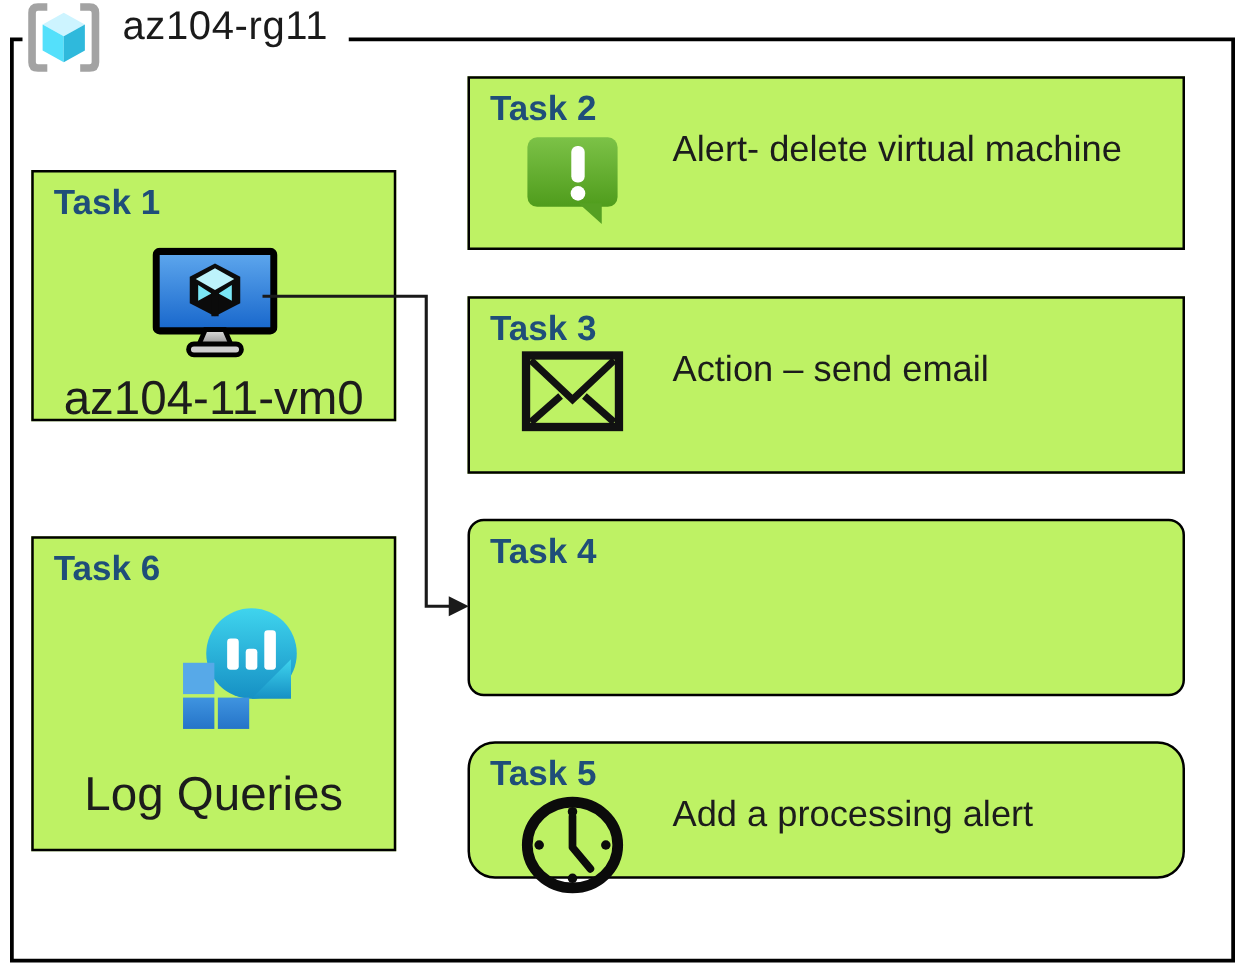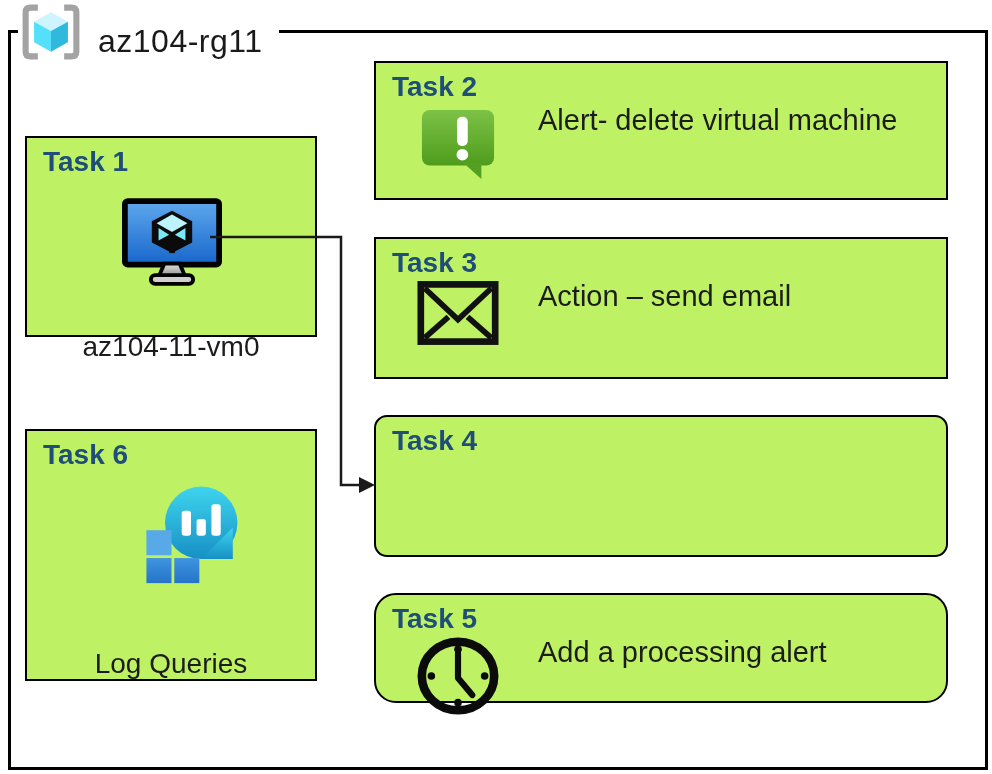--- a/index.html
+++ b/index.html
@@ -6,38 +6,38 @@
   body{
     width:992px;height:774px;position:relative;background:#ffffff;
     font-family:"Liberation Sans","DejaVu Sans",sans-serif;overflow:hidden;
   }
   .outer-box{
     position:absolute;left:8px;top:30px;width:980px;height:740px;
     border:3px solid #000;box-sizing:border-box;background:#fff;z-index:0;
   }
   .rg-header{
     position:absolute;left:18px;top:2px;z-index:3;background:#fff;
-    display:flex;align-items:flex-end;gap:16px;padding:0 16px 0 2px;height:58px;
+    display:flex;align-items:flex-start;gap:16px;padding:0 16px 0 2px;height:58px;
   }
   .rg-title{font-size:32px;color:#1a1a1a;letter-spacing:0.5px;}
   .task-box{
     position:absolute;background:#bef264;border:2px solid #000;
     box-sizing:border-box;z-index:1;
   }
   .task-hdr{
     font-size:28px;font-weight:bold;color:#1f4e79;
     margin:7px 0 0 16px;line-height:1.2;
   }
   
   #task1{left:25px;top:136px;width:292px;height:201px;}
   #task6{left:25px;top:429px;width:292px;height:252px;}
   .ltask-icon{position:absolute;}
   .ltask-label{
     position:absolute;left:0;width:100%;text-align:center;
-    font-size:28px;color:#1c1c1c;margin-top:33px;
+    font-size:38px;color:#1c1c1c;
   }
   #task1 .ltask-icon{left:95px;top:60px;}
   #task1 .ltask-label{top:160px;}
   #task6 .ltask-icon{left:112px;top:46px;}
   #task6 .ltask-label{top:184px;}
   
   .rtask{left:374px;width:574px;}
   #task2{top:61px;height:139px;}
   #task3{top:237px;height:142px;}
   #task4{top:415px;height:142px;border-radius:13px;}

